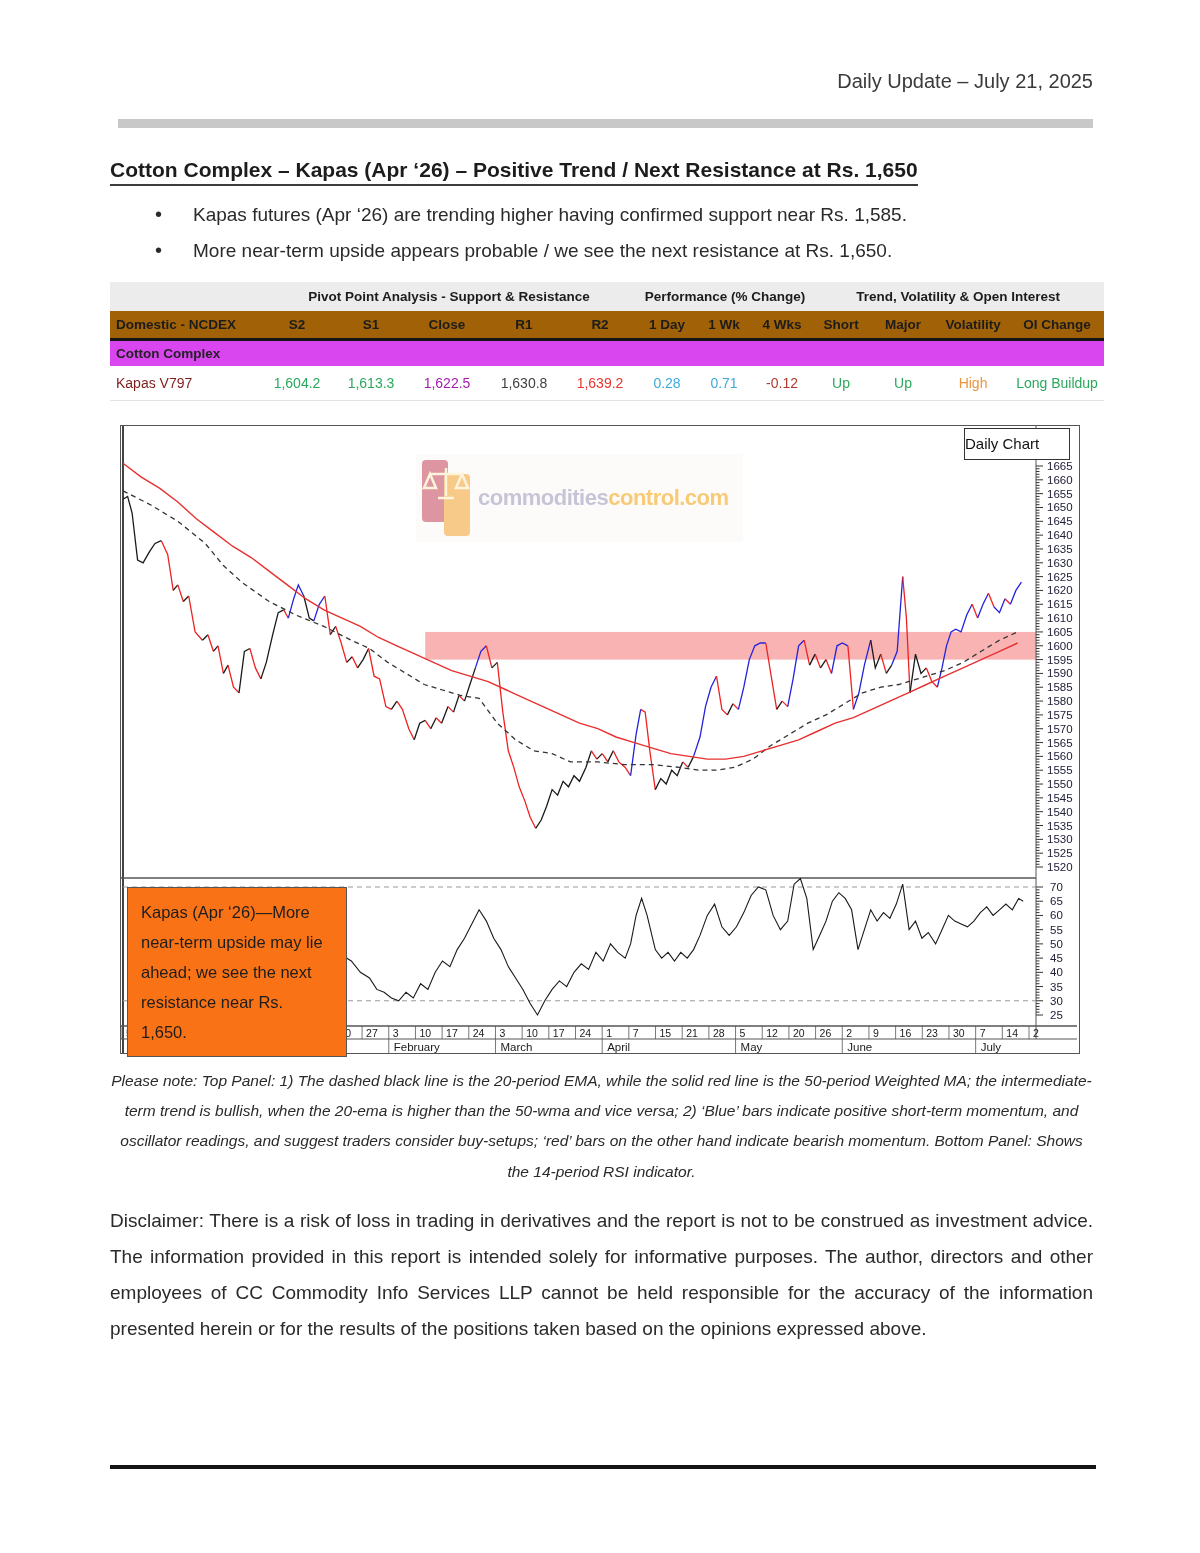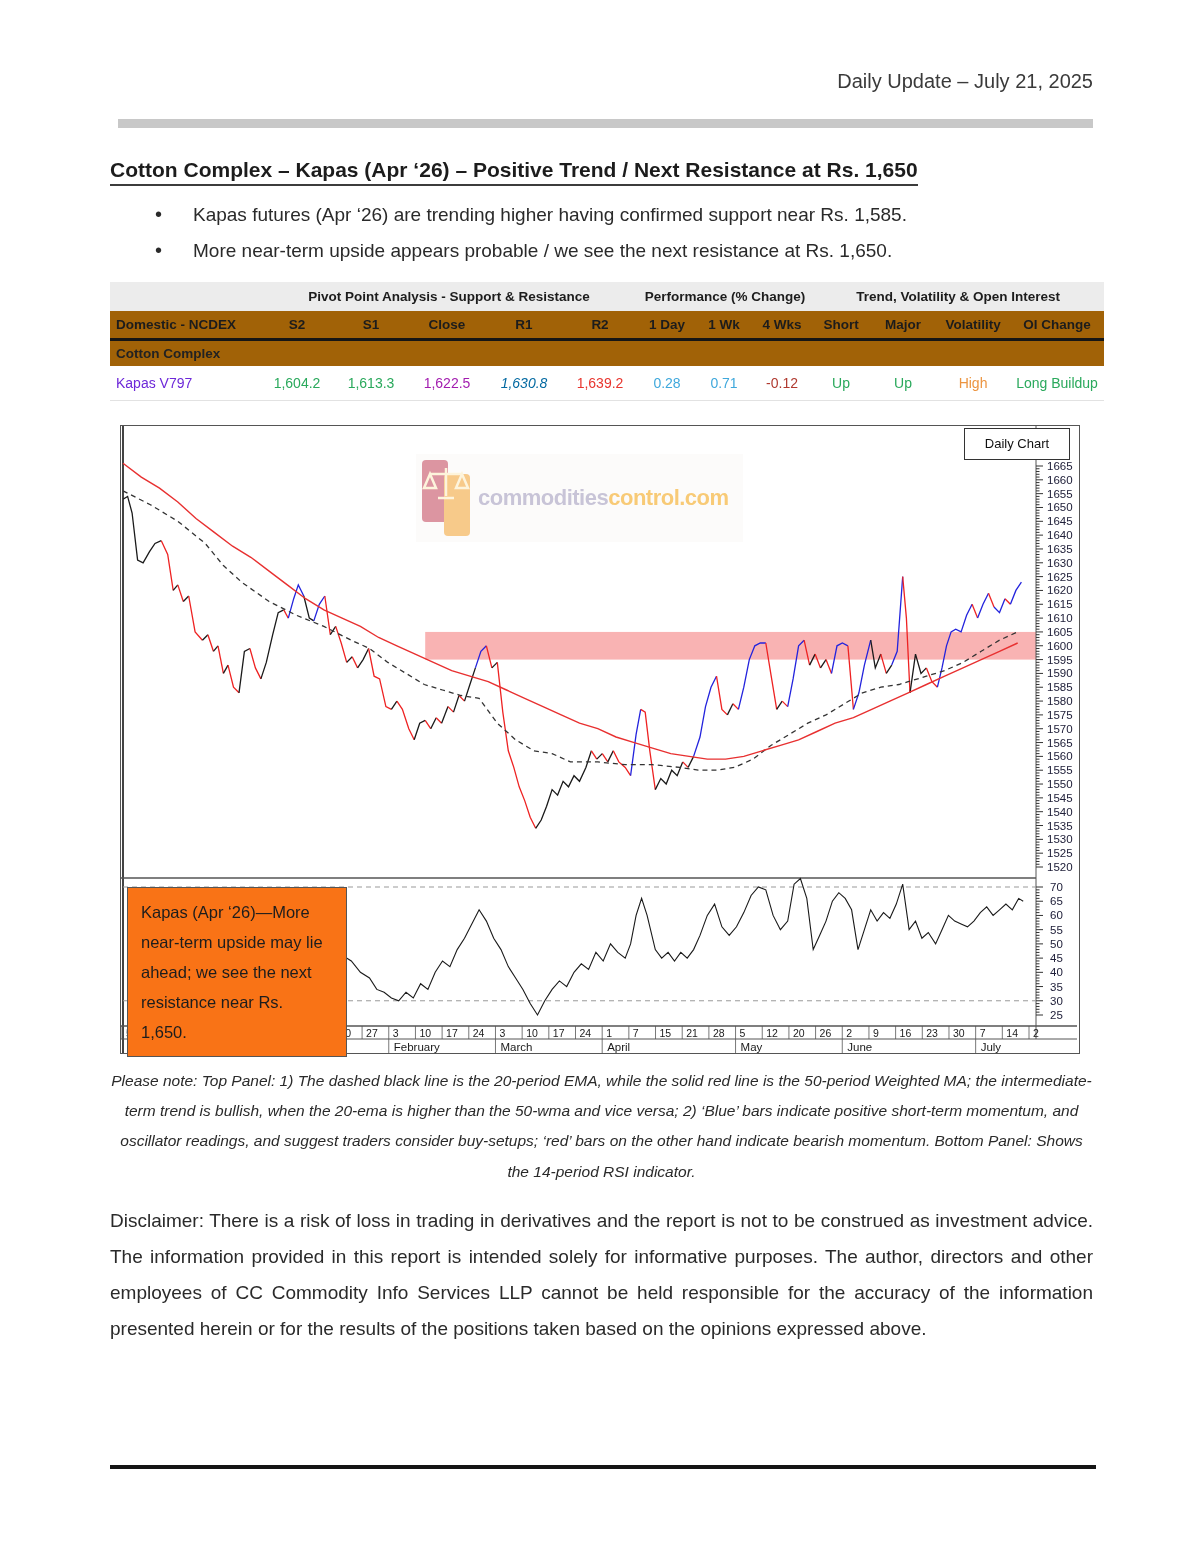--- a/index.html
+++ b/index.html
@@ -10,26 +10,26 @@
   h1.article-heading{margin:30px 0 0 0;font-size:21px;font-weight:bold;color:#1c1c1c;}
   h1.article-heading span{border-bottom:2.5px solid #3c3c3c;padding-bottom:3px;}
   ul.bullets{margin:22px 0 12px 0;padding:0 0 0 45px;list-style:none;}
   ul.bullets li{font-size:19px;margin-bottom:14px;position:relative;padding-left:38px;color:#2a2a2a;}
   ul.bullets li::before{content:"\2022";position:absolute;left:0;top:-1px;font-size:20px;}
   table.pivot{border-collapse:collapse;width:986px;margin-top:20px;table-layout:fixed;}
   table.pivot th,table.pivot td{padding:0;}
   tr.group-row th{background:#ececec;font-size:13.5px;font-weight:bold;padding:7px 2px;color:#1c1c1c;}
   tr.col-row th{background:#a16207;font-size:13.5px;font-weight:bold;padding:6px 2px;text-align:center;border-bottom:3px solid #151515;color:#1c1c1c;}
   tr.col-row th.first{text-align:left;padding-left:6px;}
-  tr.section-row td{background:#a16207;font-size:13.5px;font-weight:bold;text-align:left;padding:5px 6px;}
+  tr.section-row td{background:#d946ef;font-size:13.5px;font-weight:bold;text-align:left;padding:5px 6px;}
   tr.data-row td{font-size:14px;text-align:center;padding:9px 2px;border-bottom:1px solid #e2e2e2;}
   tr.data-row td.first{text-align:left;padding-left:6px;color:#222;}
   .chart{position:relative;width:958px;height:627px;border:1.5px solid #555;margin:24px 0 0 10px;background:#fff;}
   .chart-title{position:absolute;top:2px;left:0;width:915px;text-align:center;font-size:12.5px;color:#333;z-index:3;}
-  .daily-box{position:absolute;top:2px;right:9px;width:104px;height:30px;line-height:30px;text-align:center;border:1.5px solid #333;background:#fff;font-size:13px;z-index:4;color:#111;}
+  .daily-box{position:absolute;top:2px;right:9px;width:104px;height:30px;line-height:30px;text-align:left;border:1.5px solid #333;background:#fff;font-size:15px;z-index:4;color:#111;}
   .watermark{position:absolute;left:295px;top:28px;z-index:1;opacity:.6;display:flex;align-items:center;background:#fbfaf8;padding:4px 14px 4px 4px;}
   .wm-text{font-size:22px;font-weight:bold;letter-spacing:-0.5px;margin-left:6px;}
   .wm-gray{color:#a49dbd;}
   .wm-orange{color:#f5a81c;}
   #chart-svg{position:absolute;left:0;top:0;z-index:2;}
   .annot{position:absolute;left:6px;top:461px;width:192px;border:1.5px solid #555;background:#f97316;padding:9px 13px;font-size:16.5px;line-height:1.82;z-index:4;color:#1d1d1d;}
   .note{margin:12px 0 0 0;font-size:15.5px;font-style:italic;text-align:center;line-height:1.95;color:#2a2a2a;}
   .disclaimer{margin:16px 0 0 0;font-size:19px;line-height:1.9;text-align:justify;color:#2a2a2a;}
   .footer-rule{height:4px;background:#151515;margin-top:118px;width:986px;}
 </style>
@@ -86,25 +86,25 @@
           <th>Major</th>
           <th>Volatility</th>
           <th>OI Change</th>
         </tr>
     </thead>
     <tbody>
       <tr class="section-row">
         <td colspan="13">Cotton Complex</td>
       </tr>
     <tr class="data-row">
-          <td class="first" style="color: #6d28d9;">Kapas V797</td>
+          <td class="first" style="color: #7f1d1d;">Kapas V797</td>
           <td style="color: rgb(42, 169, 92);">1,604.2</td>
           <td style="color: rgb(42, 169, 92);">1,613.3</td>
           <td style="color: #a21caf;">1,622.5</td>
-          <td style="color: #0369a1; font-style: italic;">1,630.8</td>
+          <td style="color: #404040;">1,630.8</td>
           <td style="color: rgb(232, 53, 46);">1,639.2</td>
           <td style="color: rgb(63, 168, 220);">0.28</td>
           <td style="color: rgb(63, 168, 220);">0.71</td>
           <td style="color: rgb(176, 58, 48);">-0.12</td>
           <td style="color: rgb(42, 169, 92);">Up</td>
           <td style="color: rgb(42, 169, 92);">Up</td>
           <td style="color: rgb(236, 148, 64);">High</td>
           <td style="color: rgb(42, 169, 92);">Long Buildup</td>
         </tr>
       </tbody>

